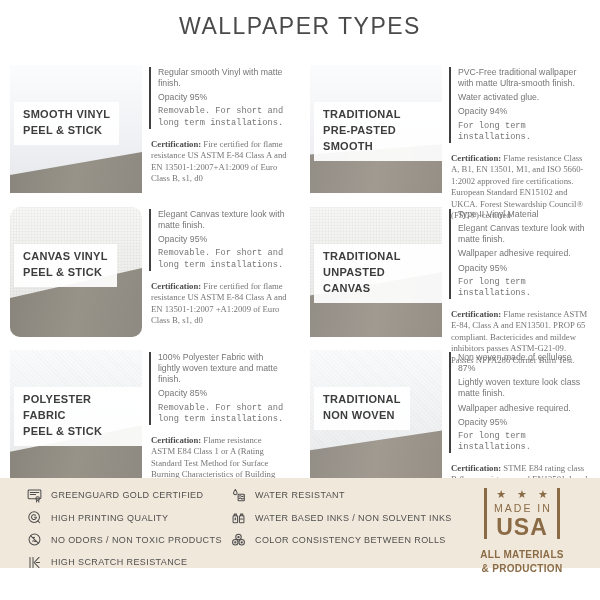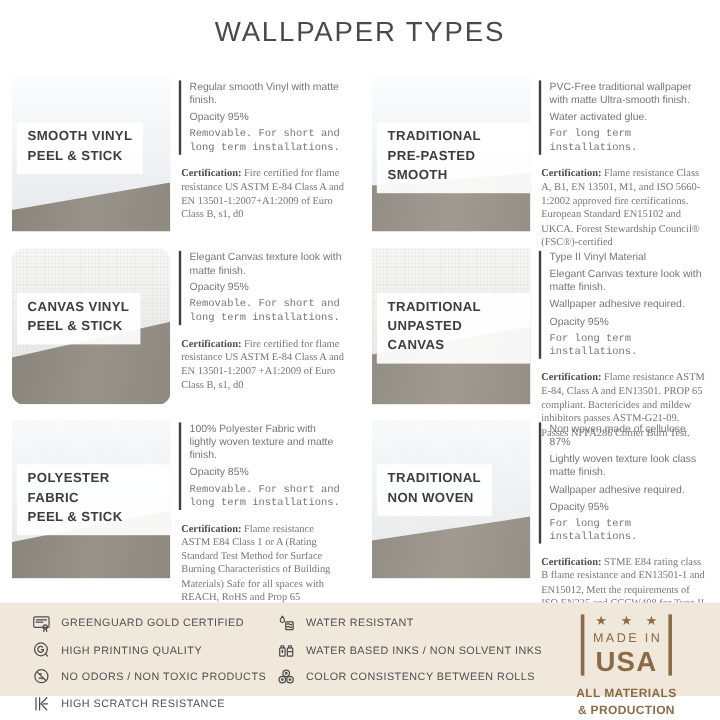--- a/index.html
+++ b/index.html
@@ -30,21 +30,21 @@
   .panel-text{margin-left:7px;padding-top:2px;}
   .panel.left-col .panel-text{width:138px;}
   .panel.right-col .panel-text{width:141px;}
   .desc{border-left:2px solid #404040;padding-left:7px;}
   .desc p{margin:0 0 3px 0;font-size:8.7px;line-height:1.28;color:#767676;}
   .desc p:last-child{margin-bottom:0;font-family:Liberation Mono, monospace;}
   .cert{margin:10px 0 0 0;padding-left:2px;font-size:8.7px;line-height:1.32;color:#767676;font-family:Liberation Serif, serif;}
   .cert-label{font-weight:700;color:#4d4d4d;}
 
   
-  .footer{position:absolute;left:0;top:502px;width:600px;height:78px;background:#f1e8dc;}
+  .footer{position:absolute;left:0;top:478px;width:600px;height:90px;background:#f1e8dc;}
   .feature-list{position:absolute;top:6px;}
   .feature-list.fl-left{left:27px;}
   .feature-list.fl-mid{left:231px;}
   .feature{display:flex;align-items:center;height:22.4px;gap:9px;}
   .feature svg{flex:0 0 15px;}
   .feature-label{font-size:9px;letter-spacing:0.4px;color:#4f4f4f;white-space:nowrap;}
   .icon-stroke{fill:none;stroke:#4d4d4d;stroke-width:1.1;stroke-linecap:round;stroke-linejoin:round;}
 
   .usa-badge{position:absolute;left:472px;top:10px;width:100px;text-align:center;color:#8a6b45;}
   .badge-core{display:flex;justify-content:center;align-items:stretch;gap:4px;}
@@ -82,20 +82,21 @@
   <section class="panel right-col" style="left:310px;top:65px;">
     <div class="swatch" style="height:128px;">
       <div class="floor lighter" style="clip-path:polygon(0 70%,100% 62%,100% 100%,0 100%);"></div>
       <div class="swatch-label">TRADITIONAL
 PRE-PASTED SMOOTH</div>
     </div>
     <div class="panel-text">
       <div class="desc">
           <p>PVC-Free traditional wallpaper with matte Ultra-smooth finish.</p>
           <p>Water activated glue.</p>
+          <p>Opacity 94%</p>
           <p>For long term installations.</p>
         </div>
       <p class="cert"><span class="cert-label">Certification:</span> <span>Flame resistance Class A, B1, EN 13501, M1, and ISO 5660-1:2002 approved fire certifications. European Standard EN15102 and UKCA. Forest Stewardship Council® (FSC®)-certified</span></p>
     </div>
   </section>
 
   <section class="panel left-col" style="left:10px;top:207px;">
     <div class="swatch canvas-tex" style="height:130px;border-radius:10px;">
       <div class="floor" style="clip-path:polygon(0 70%,100% 47%,100% 100%,0 100%);"></div>
       <div class="swatch-label">CANVAS VINYL

